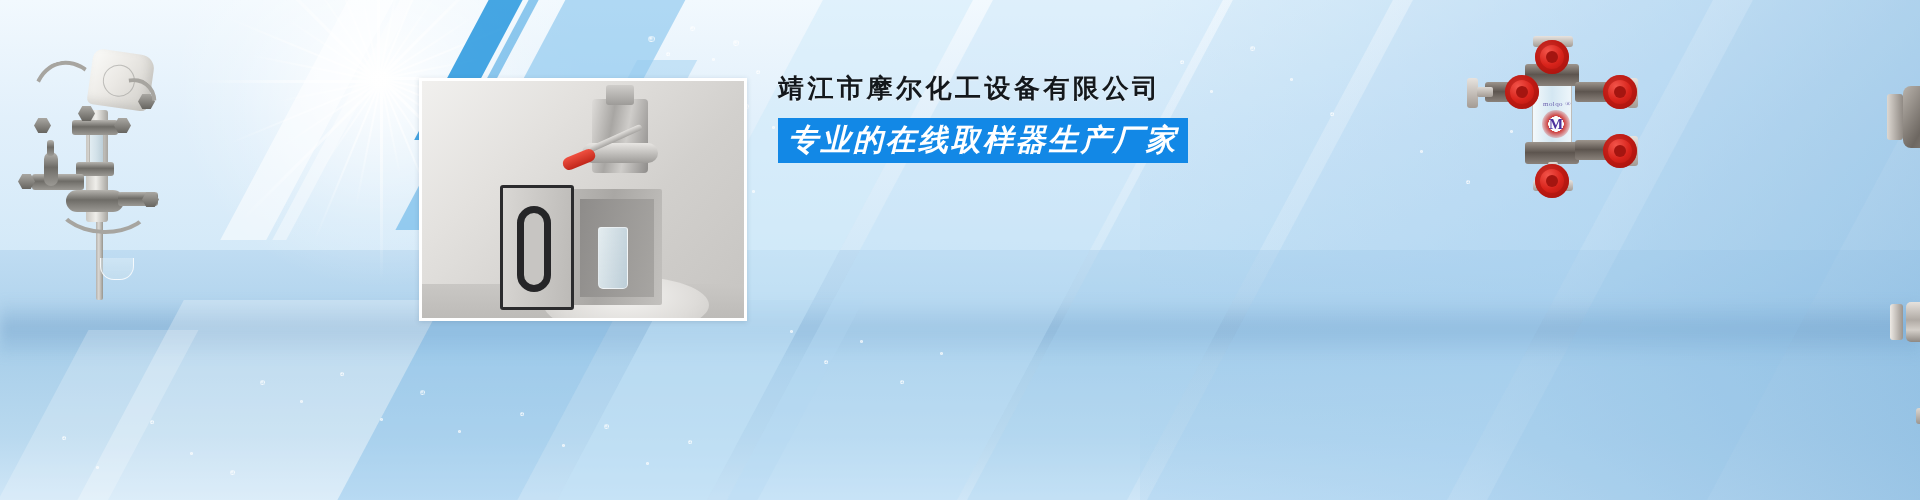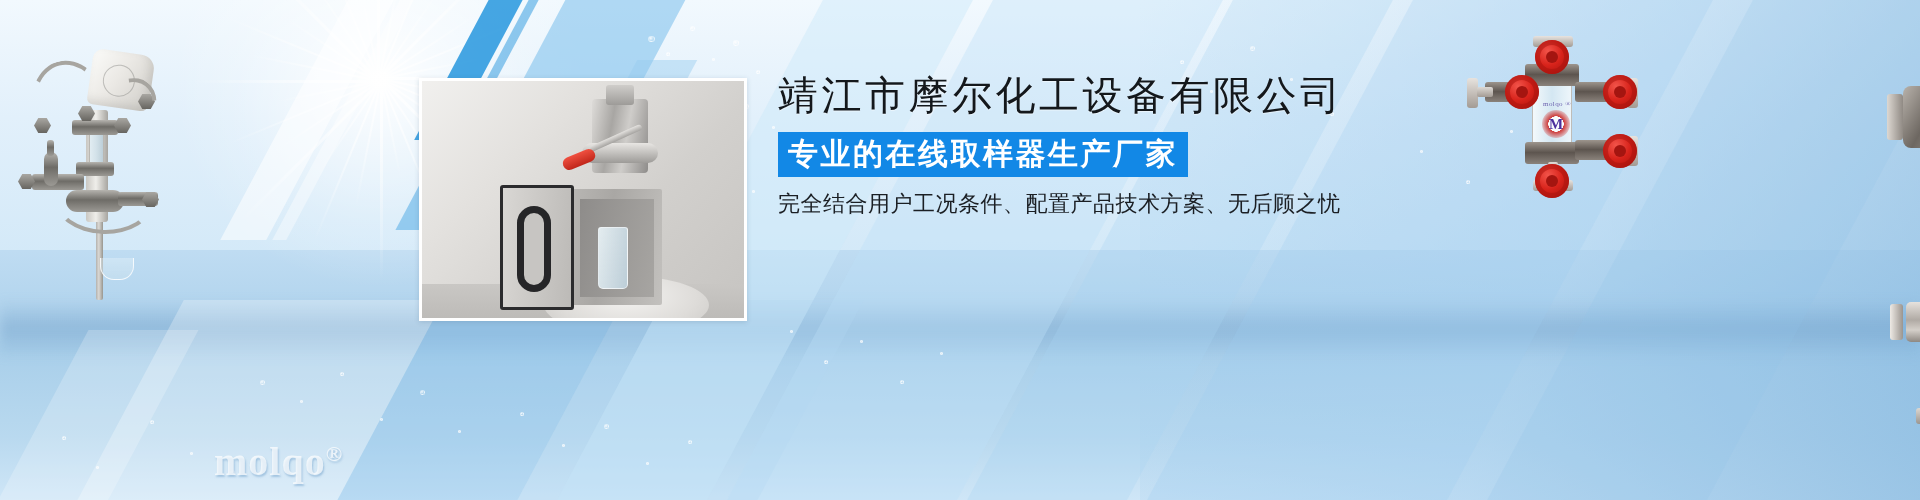--- a/index.html
+++ b/index.html
@@ -265,42 +265,43 @@
     position:absolute; left:36px; top:158px; width:56px; height:16px;
     background:linear-gradient(180deg,#ddd8d2,#9b958f);
     border-radius:3px;
   }
 
   
   .text-block { position:absolute; left:778px; top:76px; width:620px; }
 
   .company-title {
     font-family:"Liberation Serif", serif;
-    font-size:40px;
-    font-weight:normal;
+    font-size:26px;
+    font-weight:bold;
     color:#14181c;
     letter-spacing:3.5px;
     line-height:1;
     white-space:nowrap;
     text-shadow:0 1px 1px rgba(255,255,255,0.55);
   }
 
   .headline-bar {
     display:inline-block;
     margin-top:16px;
     background:#1288e6;
     padding:7px 10px 8px 10px;
   }
   .headline-bar .headline-text {
     font-size:30px;
     font-weight:bold;
     color:#ffffff;
     letter-spacing:2.5px;
     line-height:1;
     white-space:nowrap;
+    font-style:italic;
   }
 
   .subline {
     margin-top:15px;
     font-size:22px;
     color:#1b1f24;
     letter-spacing:0.5px;
     line-height:1.1;
     white-space:nowrap;
   }
@@ -557,22 +558,18 @@
     <div class="bt-base"></div>
   </div>
 
   <div class="text-block">
     <div class="company-title">靖江市摩尔化工设备有限公司</div>
 
     <div class="headline-bar">
       <span class="headline-text">专业的在线取样器生产厂家</span>
     </div>
 
-    <div class="subline">完全结合用户工况条件、配置产品技术方案、无后顾之忧</div>
 
 
   </div>
 
-  <div class="watermark">
-    <span>molqo</span><span class="reg">®</span>
-  </div>
 
 </div>
 
 </body></html>

